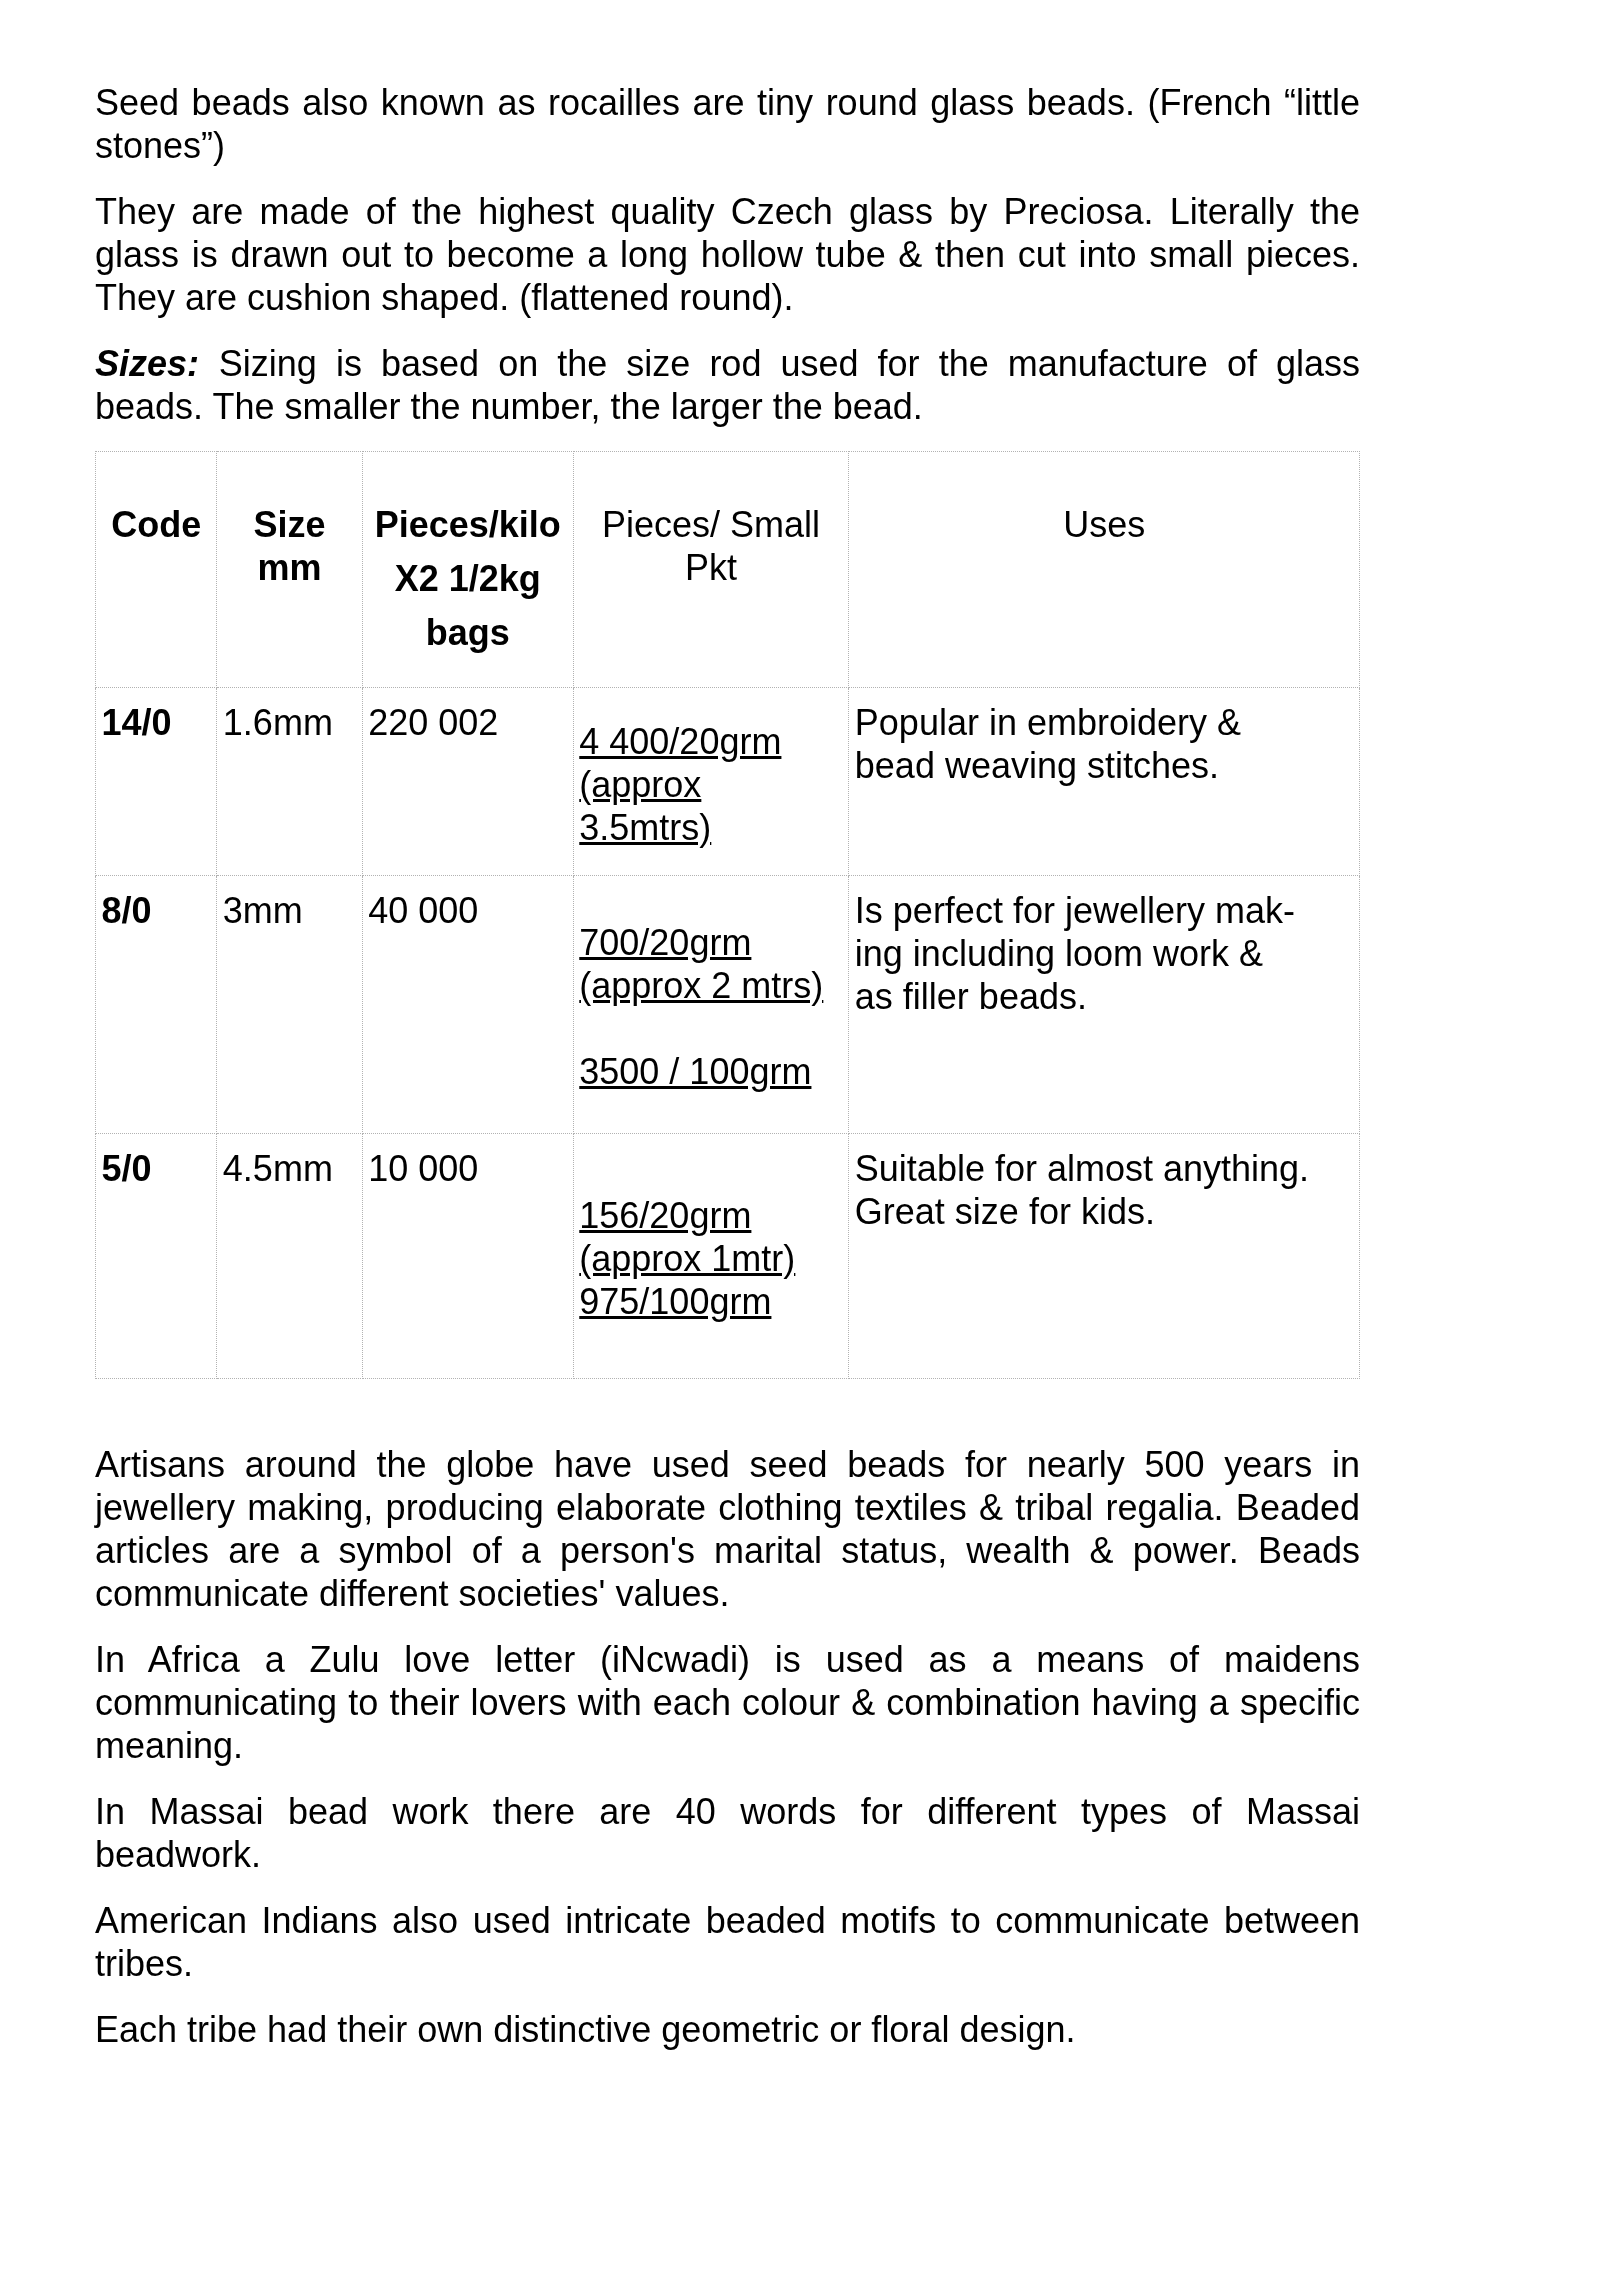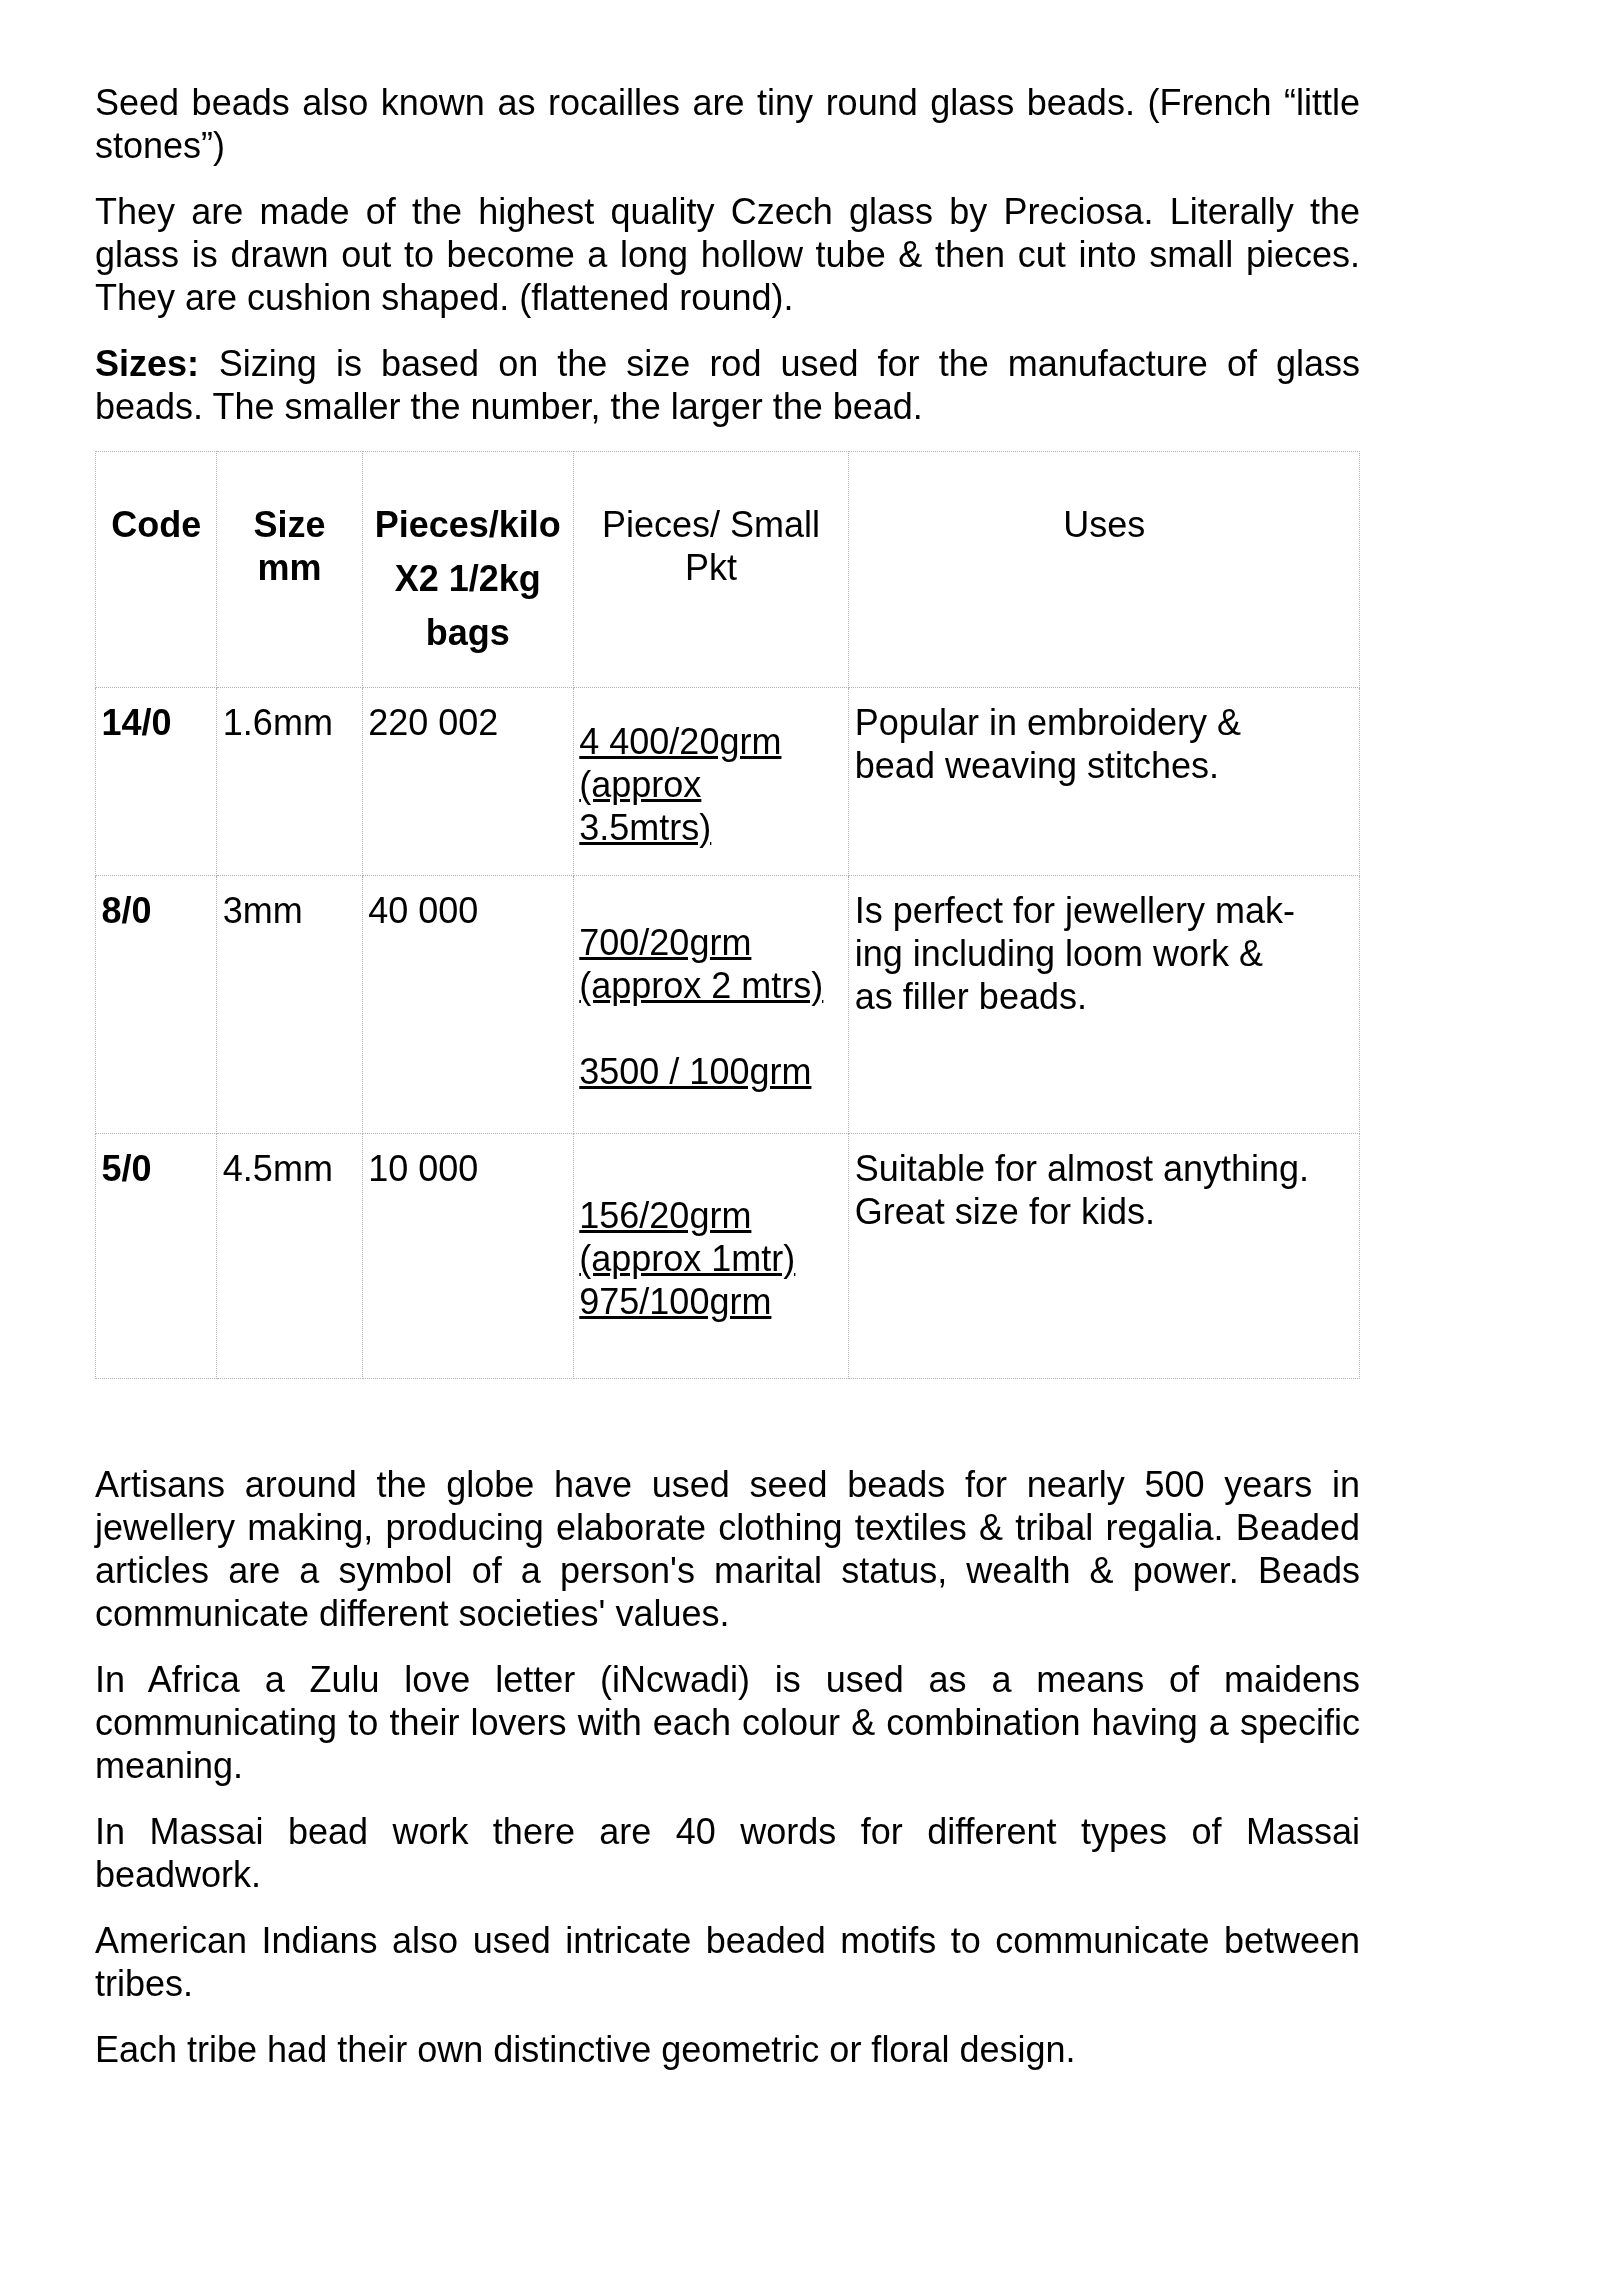--- a/index.html
+++ b/index.html
@@ -21,20 +21,21 @@
   }
   .para {
     font-size: 36px;
     line-height: 43px;
     text-align: justify;
     margin: 0 0 23px 0;
   }
   .lead {
     font-weight: bold;
     margin-right: 0.55em;
+    font-style: italic;
   }
   .lead:empty {
     display: none;
     margin: 0;
   }
   table.bead-table {
     width: 100%;
     table-layout: fixed;
     border-collapse: collapse;
     margin-top: 19.4px;
@@ -53,21 +54,21 @@
   .bead-table thead tr { height: 236px; }
   .bead-table thead th { padding-top: 51px; }
   .bead-table th.bold { font-weight: bold; }
   .bead-table th.tall { line-height: 54px; padding-top: 46px; }
   .bead-table tr.r0 { height: 188px; }
   .bead-table tr.r1 { height: 217px; }
   .bead-table tr.r2 { height: 258px; }
   .bead-table tr.r3 { height: 245px; }
   .bead-table td.code { font-weight: bold; }
   .bead-table td.pkt { vertical-align: middle; text-decoration: underline; }
-  .outro-start { margin-top: 84px; }
+  .outro-start { margin-top: 64px; }
   col.c-code { width: 9.6%; }
   col.c-size { width: 11.5%; }
   col.c-kilo { width: 16.7%; }
   col.c-pkt  { width: 21.8%; }
   col.c-uses { width: 40.4%; }
 </style>
 </head>
 <body>
 
 <div class="page">

